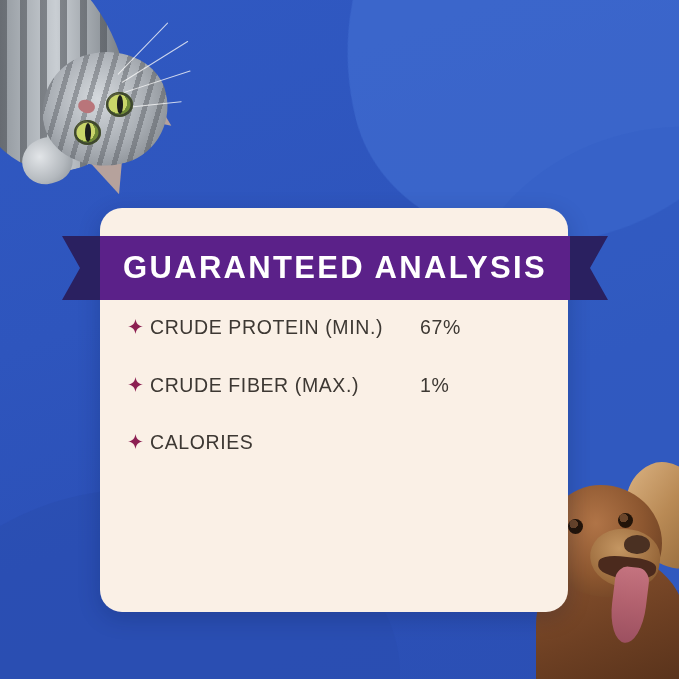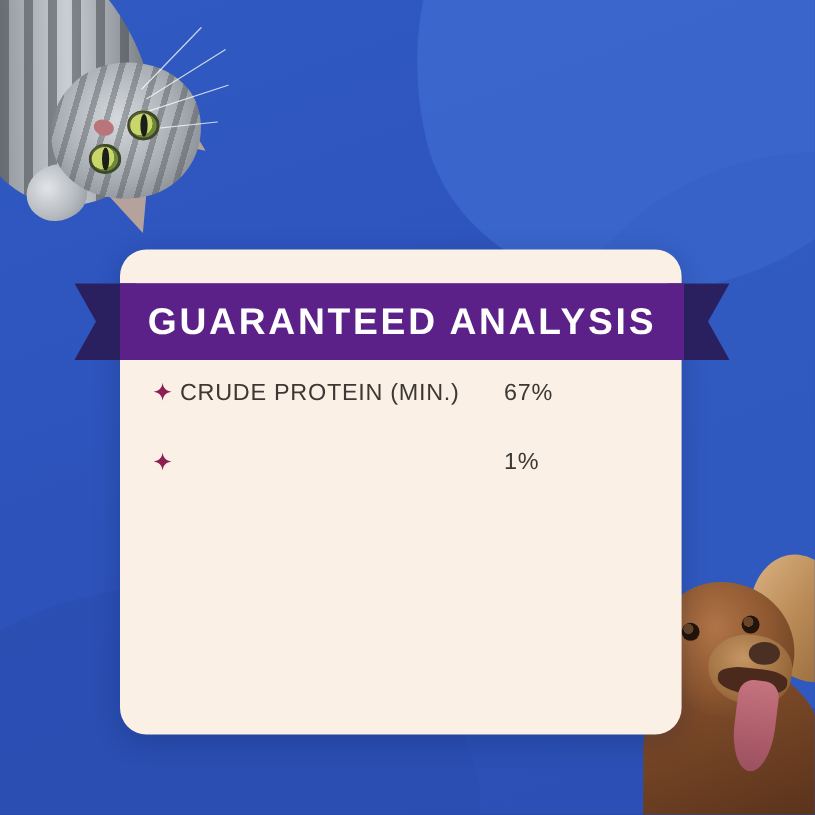--- a/index.html
+++ b/index.html
@@ -372,17 +372,24 @@
         <span class="bullet"><svg viewBox="0 0 24 24" width="15" height="15">
             <path d="M12 0 C13.1 7.4 16.6 10.9 24 12 C16.6 13.1 13.1 16.6 12 24 C10.9 16.6 7.4 13.1 0 12 C7.4 10.9 10.9 7.4 12 0 Z" fill="#8c1f52"></path>
           </svg></span>
         <span class="row-label">CRUDE PROTEIN (MIN.)</span>
         <span class="row-value">67%</span>
       </div>
       <div class="row">
         <span class="bullet"><svg viewBox="0 0 24 24" width="15" height="15">
             <path d="M12 0 C13.1 7.4 16.6 10.9 24 12 C16.6 13.1 13.1 16.6 12 24 C10.9 16.6 7.4 13.1 0 12 C7.4 10.9 10.9 7.4 12 0 Z" fill="#8c1f52"></path>
           </svg></span>
+        <span class="row-label">CRUDE FIBER (MAX.)</span>
         <span class="row-value">1%</span>
       </div>
+      <div class="row">
+        <span class="bullet"><svg viewBox="0 0 24 24" width="15" height="15">
+            <path d="M12 0 C13.1 7.4 16.6 10.9 24 12 C16.6 13.1 13.1 16.6 12 24 C10.9 16.6 7.4 13.1 0 12 C7.4 10.9 10.9 7.4 12 0 Z" fill="#8c1f52"></path>
+          </svg></span>
+        <span class="row-label">CALORIES</span>
+      </div>
     </div>
 
 </div>
 
 </body></html>

